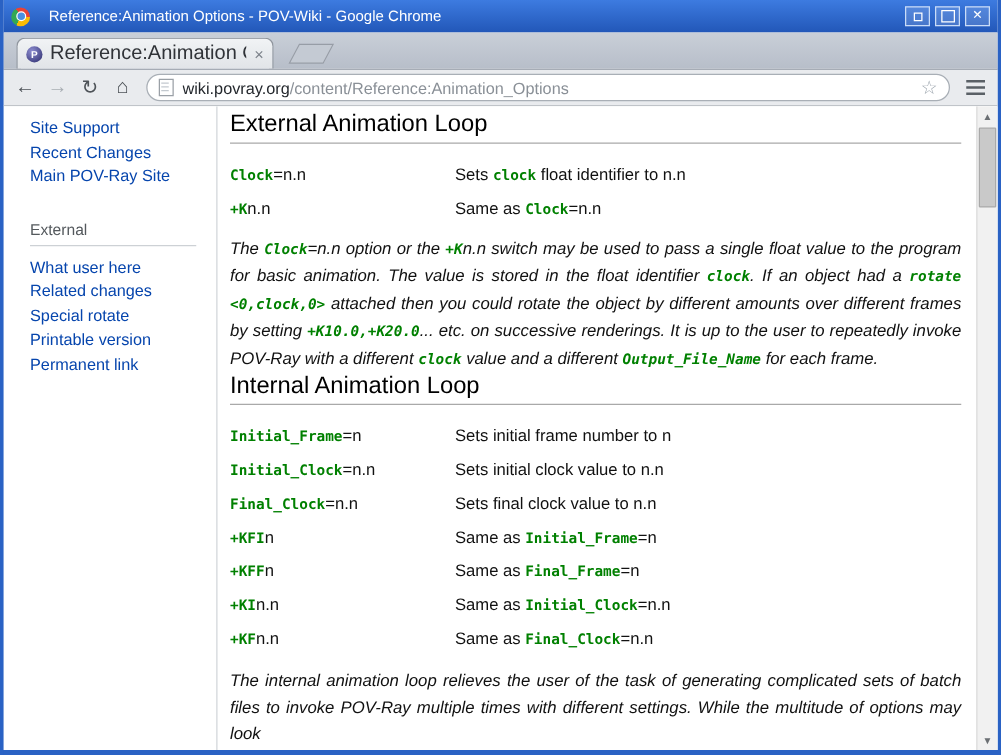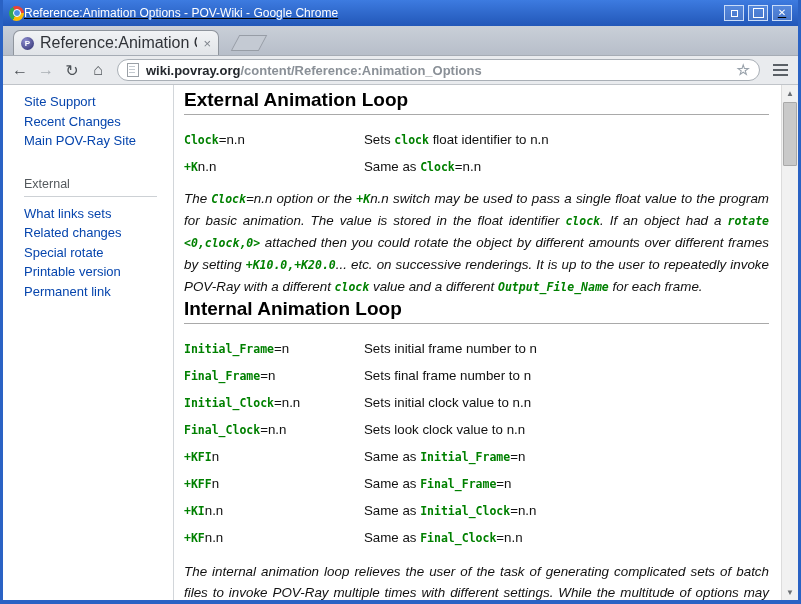--- a/index.html
+++ b/index.html
@@ -1,21 +1,21 @@
 <!DOCTYPE html>
 <html><head>
 <meta charset="utf-8">
 <style>
   html,body{margin:0;padding:0;}
   body{width:801px;height:604px;overflow:hidden;font-family:"Liberation Sans",sans-serif;background:#cfcfcf;}
   .window{width:801px;height:604px;box-sizing:border-box;display:flex;flex-direction:column;background:#fff;
           border-left:3px solid #2a62c4;border-right:3px solid #2a62c4;border-bottom:4px solid #2a62c4;}
 
   
-  .titlebar{flex:0 0 26px;background:linear-gradient(#3d7be0,#2257b8);display:flex;align-items:center;padding:0 6px;gap:0;text-decoration:underline;}
+  .titlebar{flex:0 0 26px;background:linear-gradient(#3d7be0,#2257b8);display:flex;align-items:center;padding:0 6px;gap:15px;}
   .chrome-logo{width:15px;height:15px;border-radius:50%;flex:0 0 15px;position:relative;
                background:conic-gradient(from -30deg,#ea4335 0 33%,#fbbc05 0 66%,#34a853 0 100%);}
   .chrome-logo::after{content:"";position:absolute;left:3.5px;top:3.5px;width:8px;height:8px;border-radius:50%;
                       background:#4a90e2;border:1.5px solid #fff;box-sizing:border-box;}
   .win-title{color:#fff;font-size:12px;white-space:nowrap;overflow:hidden;text-overflow:ellipsis;flex:1;}
   .win-controls{margin-left:auto;display:flex;gap:4px;}
   .win-btn{width:18px;height:14px;border:1px solid #c9dcf8;background:rgba(255,255,255,.15);
            display:flex;align-items:center;justify-content:center;color:#fff;font-size:10px;line-height:1;cursor:pointer;}
   .glyph-min{width:5px;height:5px;border:1px solid #fff;}
   .glyph-max{width:9px;height:8px;border:1px solid #fff;}
@@ -32,40 +32,40 @@
   .tab-close{color:#7d838b;font-size:13px;flex:0 0 auto;cursor:pointer;}
   .newtab{position:absolute;left:232px;bottom:4px;width:26px;height:14px;background:#c4cad3;
           border:1px solid #979da6;transform:skewX(-28deg);cursor:pointer;}
 
   
   .toolbar{flex:0 0 28px;background:#e9ebee;border-bottom:1px solid #c0c4c9;display:flex;align-items:center;padding:0 5px;gap:2px;}
   .nav-btn{width:24px;height:24px;display:flex;align-items:center;justify-content:center;font-size:16px;
            color:#4e5358;border-radius:3px;cursor:pointer;flex:0 0 24px;}
   .nav-btn.disabled{color:#a9aeb4;}
   .omnibox{flex:1;height:22px;box-sizing:border-box;background:#fff;border:1px solid #a9afb6;border-radius:12px;
-           margin:0 5px;display:flex;align-items:center;padding:0 9px;gap:7px;min-width:0;cursor:text;font-weight:bold;}
+           margin:0 5px;display:flex;align-items:center;padding:0 9px;gap:7px;min-width:0;cursor:text;}
   .doc-icon{width:10px;height:12px;border:1px solid #9aa0a6;background:#fff;flex:0 0 10px;position:relative;}
   .doc-icon::after{content:"";position:absolute;left:1px;top:2px;width:6px;height:1px;background:#c3c9cf;
                    box-shadow:0 3px 0 #c3c9cf,0 6px 0 #c3c9cf;}
   .url{font-size:13px;white-space:nowrap;overflow:hidden;min-width:0;}
   .url-host{color:#24282d;}
   .url-path{color:#8a9097;}
   .star-btn{margin-left:auto;color:#99a2ab;font-size:15px;flex:0 0 auto;cursor:pointer;}
   .menu-btn{width:26px;height:22px;display:flex;align-items:center;justify-content:center;cursor:pointer;flex:0 0 26px;}
   .menu-bars{width:15px;height:2px;background:#5a6066;box-shadow:0 -5px 0 #5a6066,0 5px 0 #5a6066;}
 
   
   .page{flex:1;display:flex;background:#fff;min-height:0;overflow:hidden;}
   .sidebar{flex:0 0 170px;padding:7px 0 0 21px;font-size:13px;box-sizing:border-box;}
   .side-link{color:#0645ad;line-height:19.5px;cursor:pointer;white-space:nowrap;}
   .portal-gap{height:26px;}
   .toolbox-head{color:#54595d;font-size:12.5px;padding-bottom:5px;border-bottom:1px solid #cdd1d5;margin:0 16px 7px 0;}
 
   .main{flex:1;border-left:1px solid #d2d6da;padding:4px 12px 0 10px;min-width:0;box-sizing:border-box;}
-  h2.wiki{font-size:19px;font-weight:bold;color:#000;margin:0;padding-bottom:3px;border-bottom:1px solid #a9a9a9;
+  h2.wiki{font-size:19px;font-weight:normal;color:#000;margin:0;padding-bottom:3px;border-bottom:1px solid #a9a9a9;
           font-family:"Liberation Sans",sans-serif;}
   .sec2{margin-top:22px;}
   .defs{margin-top:16px;}
   .def-row{display:grid;grid-template-columns:180px 1fr;line-height:17px;margin-bottom:9px;font-size:13.3px;color:#111;}
   .code{font-family:"DejaVu Sans Mono",monospace;color:#008000;font-weight:bold;font-size:11.5px;margin-top:24px;}
   p.wiki{font-size:13.4px;line-height:21px;text-align:justify;color:#111;margin:12px 0 0 0;font-style:italic;}
   p.wiki.p2{margin-top:14px;}
 
   
   .scrollbar{flex:0 0 16px;background:#f1f1f1;border-left:1px solid #dcdcdc;display:flex;flex-direction:column;align-items:center;}
@@ -117,21 +117,21 @@
   </div>
 
   <div class="page">
 
     <div class="sidebar">
       <div class="side-link">Site Support</div>
       <div class="side-link">Recent Changes</div>
       <div class="side-link">Main POV-Ray Site</div>
       <div class="portal-gap"></div>
       <div class="toolbox-head">External</div>
-      <div class="side-link">What links sets</div>
+      <div class="side-link">What user here</div>
       <div class="side-link">Related changes</div>
       <div class="side-link">Special rotate</div>
       <div class="side-link">Printable version</div>
       <div class="side-link">Permanent link</div>
     </div>
 
     <div class="main">
 
       <h2 class="wiki">External Animation Loop</h2>
 
@@ -149,30 +149,26 @@
       <p class="wiki">The <span class="code">Clock</span>=n.n option or the <span class="code">+K</span>n.n switch may be used to pass a single float value to the program for basic animation. The value is stored in the float identifier <span class="code">clock</span>. If an object had a <span class="code">rotate &lt;0,clock,0&gt;</span> attached then you could rotate the object by different amounts over different frames by setting <span class="code">+K10.0,+K20.0</span>... etc. on successive renderings. It is up to the user to repeatedly invoke POV-Ray with a different <span class="code">clock</span> value and a different <span class="code">Output_File_Name</span> for each frame.</p>
 
       <h2 class="wiki sec2">Internal Animation Loop</h2>
 
       <div class="defs">
         <div class="def-row">
           <span><span class="code">Initial_Frame</span>=n</span>
           <span>Sets initial frame number to n</span>
         </div>
         <div class="def-row">
-          <span><span class="code">Final_Frame</span>=n</span>
-          <span>Sets final frame number to n</span>
-        </div>
-        <div class="def-row">
           <span><span class="code">Initial_Clock</span>=n.n</span>
           <span>Sets initial clock value to n.n</span>
         </div>
         <div class="def-row">
           <span><span class="code">Final_Clock</span>=n.n</span>
-          <span>Sets look clock value to n.n</span>
+          <span>Sets final clock value to n.n</span>
         </div>
         <div class="def-row">
           <span><span class="code">+KFI</span>n</span>
           <span>Same as <span class="code">Initial_Frame</span>=n</span>
         </div>
         <div class="def-row">
           <span><span class="code">+KFF</span>n</span>
           <span>Same as <span class="code">Final_Frame</span>=n</span>
         </div>
         <div class="def-row">

